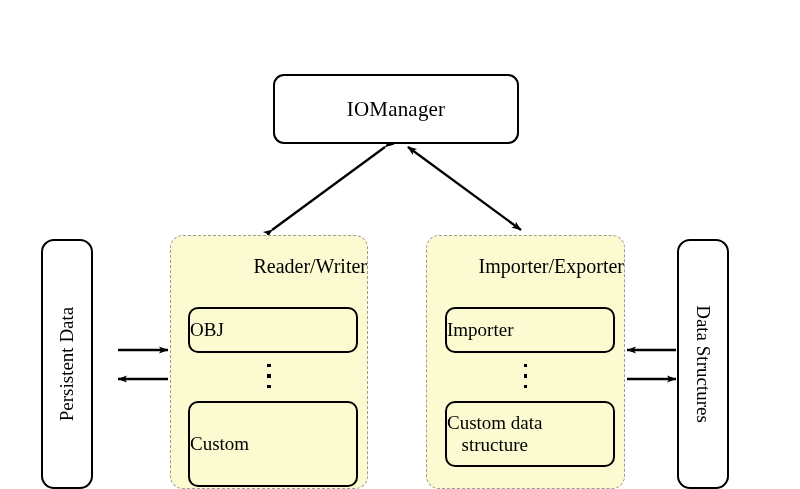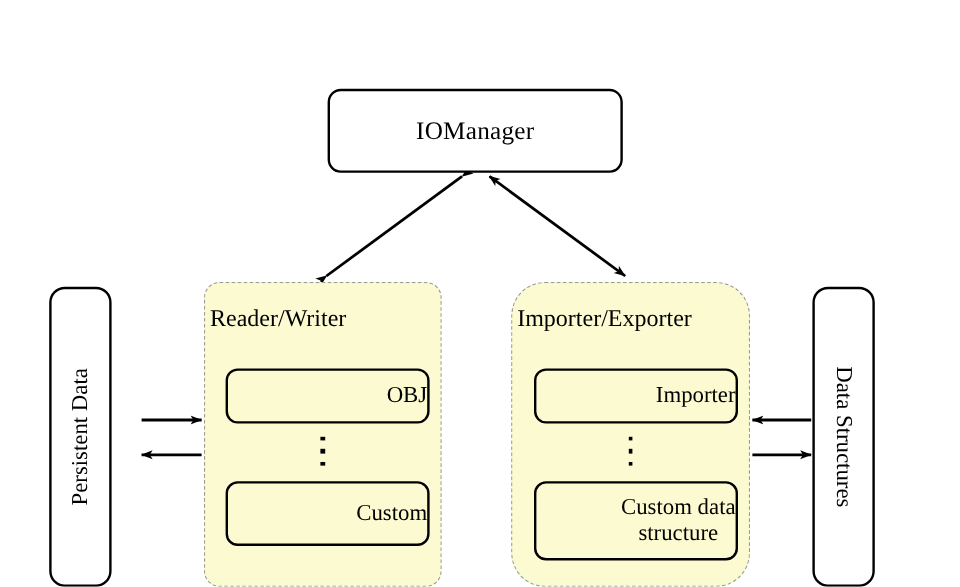--- a/index.html
+++ b/index.html
@@ -93,48 +93,47 @@
     left: 170px;
     top: 199px;
     width: 198px;
     height: 254px;
   }
   #group-importerexporter {
     left: 426px;
     top: 199px;
     width: 199px;
     height: 254px;
-    border-radius: 28px;
   }
   .group-title {
     position: absolute;
-    left: 4px;
+    left: 16px;
     right: 0;
     top: 19px;
-    text-align: left;
+    text-align: right;
     font-size: 20px;
     white-space: nowrap;
   }
 
   
   .item {
     position: absolute;
     box-sizing: border-box;
     background: #fbfad0;
     border: 2.6px solid #000000;
     border-radius: 10px;
     display: flex;
     align-items: center;
-    justify-content: flex-end;
+    justify-content: flex-start;
     text-align: center;
     font-size: 19px;
     line-height: 1.14;
   }
   #item-obj        { left: 17px; top: 71px;  width: 170px; height: 46px; }
-  #item-customfile { left: 17px; top: 165px; width: 170px; height: 54px; }
+  #item-customfile { left: 17px; top: 165px; width: 170px; height: 86px; }
   #item-openmesh   { left: 18px; top: 71px;  width: 170px; height: 46px; }
   #item-customds   { left: 18px; top: 165px; width: 170px; height: 66px; }
 
   
   .vdots {
     position: absolute;
     width: 14px;
     left: 50%;
     margin-left: -7px;
     top: 128px;

